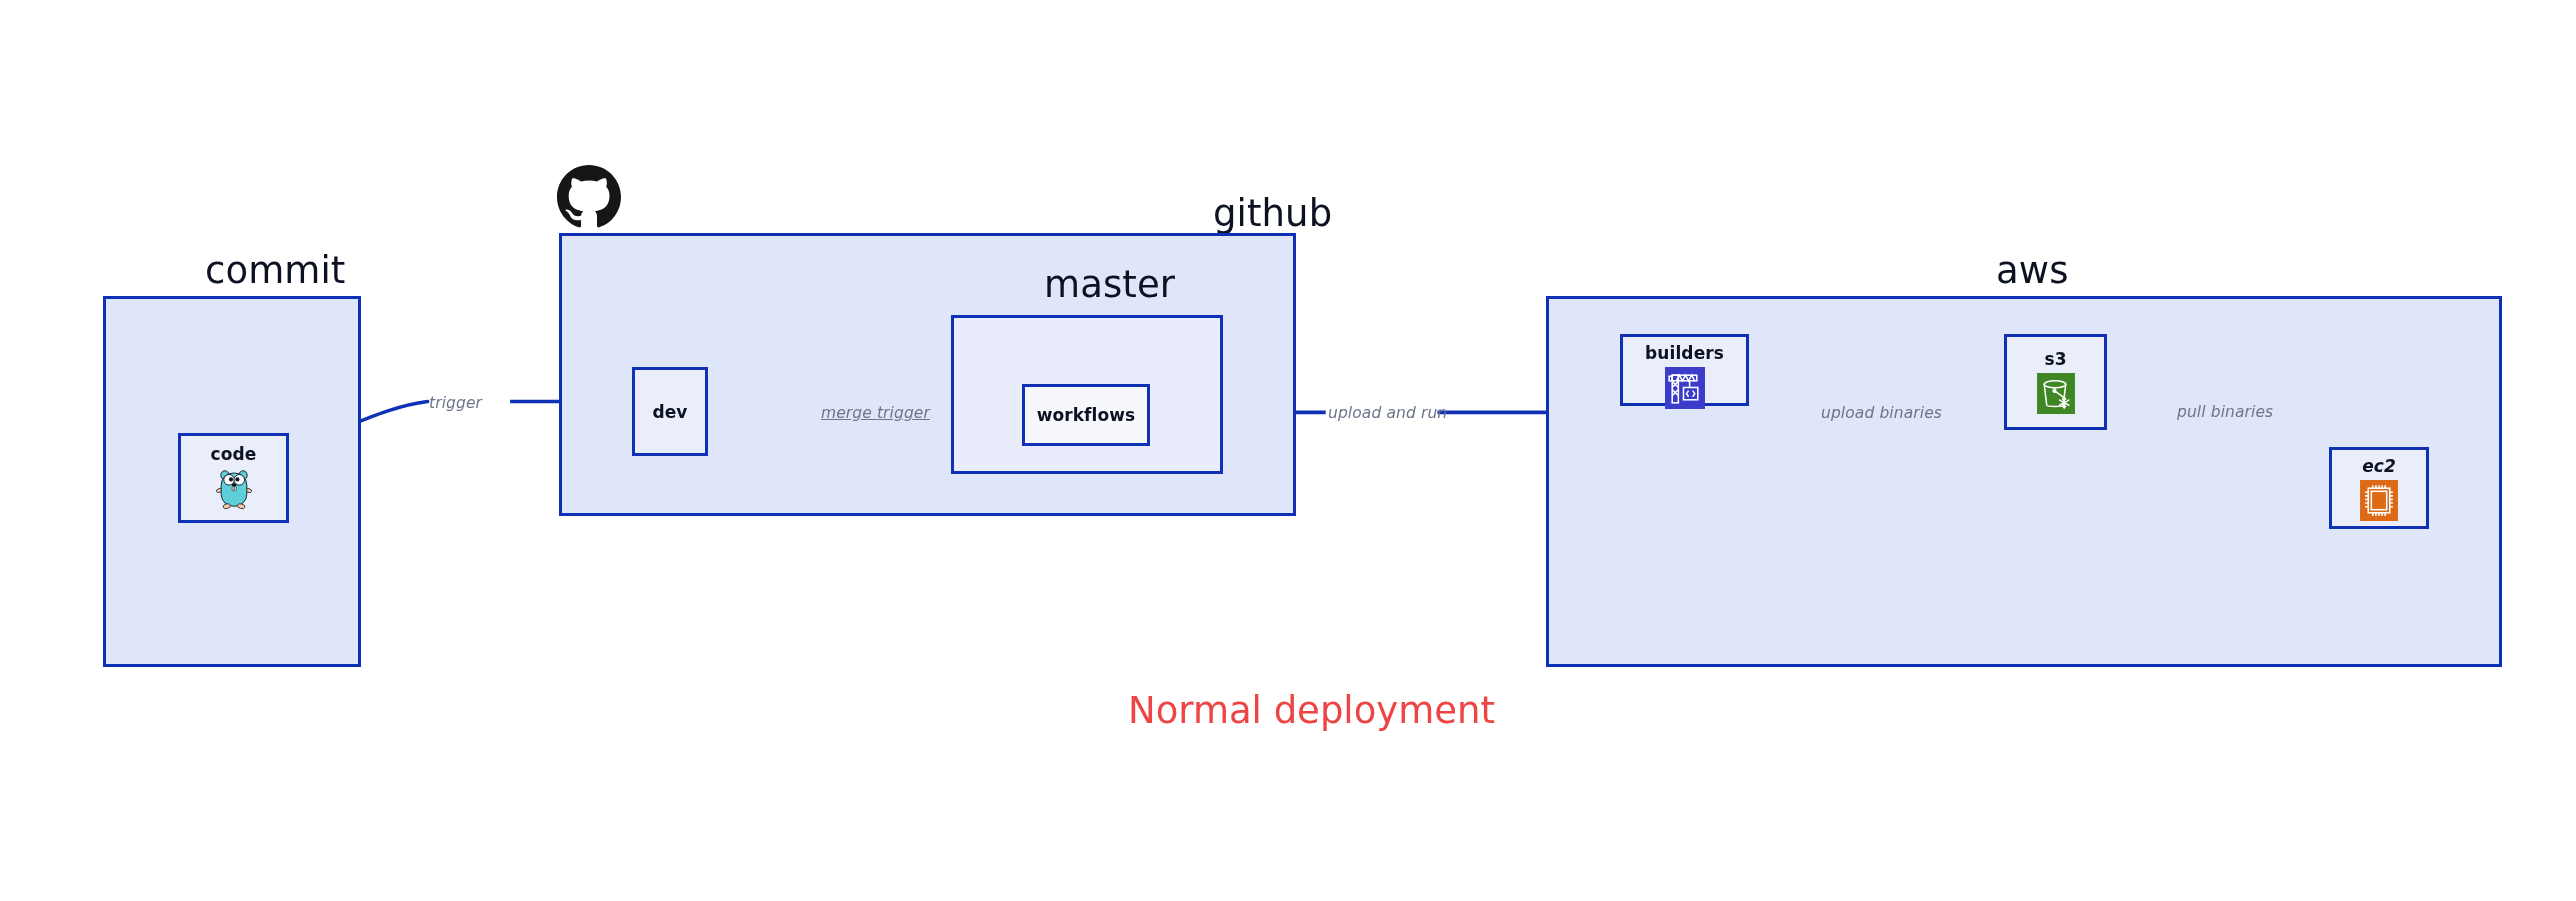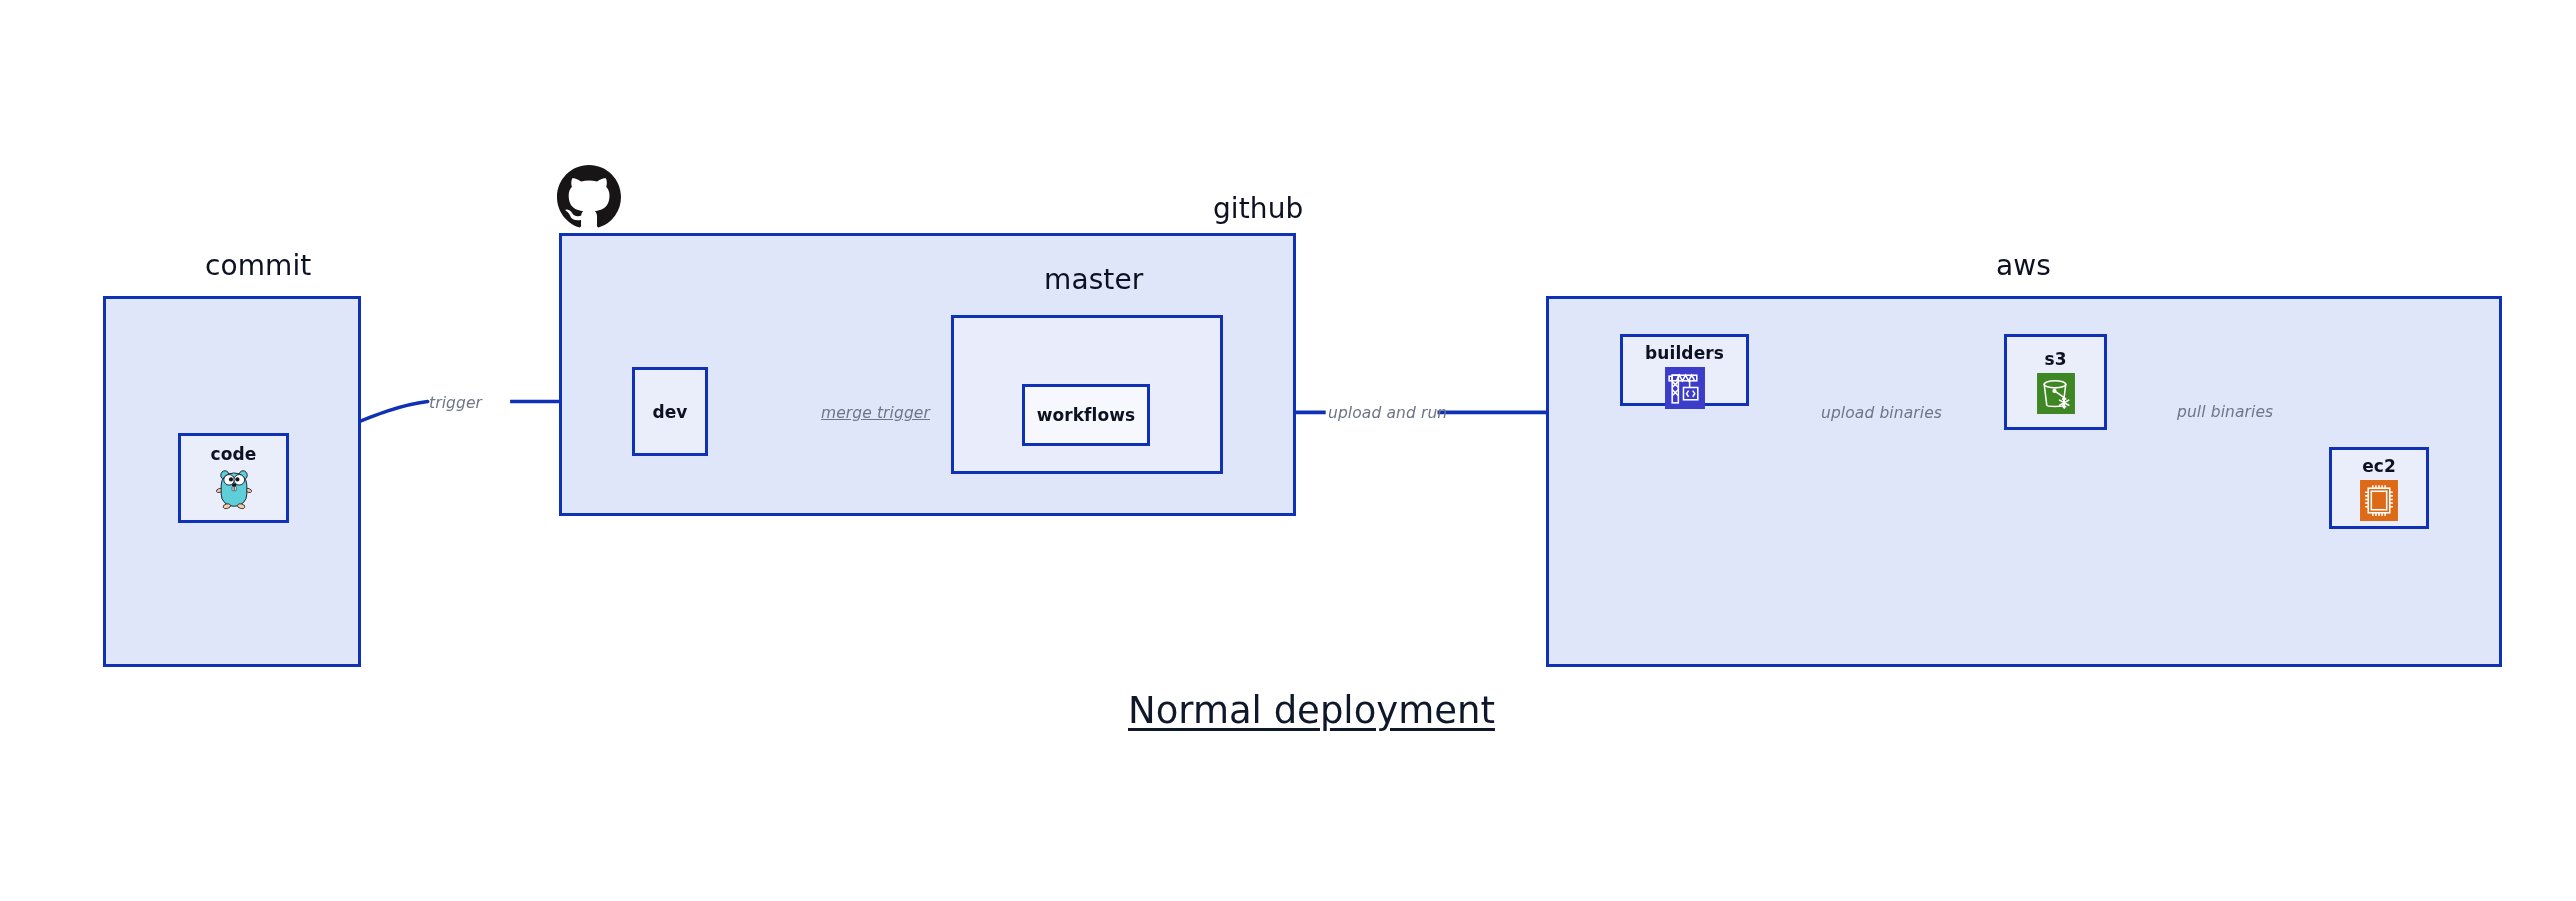--- a/index.html
+++ b/index.html
@@ -26,21 +26,21 @@
     box-sizing: border-box;
     border: 3.6px solid #0f31b5;
     background: #e0e6fa;
   }
   .group.inner {
     background: #e9edfb;
     border-width: 3.1px;
   }
   .group-label {
     position: absolute;
-    font-size: 28px;
+    font-size: 37px;
     line-height: 1;
     color: #0d1222;
     font-weight: 400;
     white-space: nowrap;
     letter-spacing: 0.1px;
   }
 
   
   .node {
     position: absolute;
@@ -91,22 +91,21 @@
     display: block;
   }
   .gh-logo {
     position: absolute;
   }
 
   
   #diagram-title {
     position: absolute;
     font-size: 37px;
-    color: #0f172a;
-    text-decoration: underline;
+    color: #ef4444;
     text-underline-offset: 5.2px;
     white-space: nowrap;
     font-weight: 400;
   }
 </style>
 </head>
 <body>
 
 <div id="stage">
 
@@ -240,21 +239,21 @@
           <path d="M34 35 L53 48"></path>
           <circle cx="34" cy="35" r="2.6" fill="#ffffff"></circle>
 
           <path d="M53 48 L53 68 M44 53 L62 63 M44 63 L62 53"></path>
           <path d="M50 51 L53 48 L56 51 M50 65 L53 68 L56 65"></path>
         </g>
       </svg>
     </div>
   </div>
 
-  <div class="node" style="left:2329px; top:447px; width:100px; height:82px; padding-top:6.2px;">
+  <div class="node" style="left:2329px; top:447px; width:100px; height:82px; padding-top:6.2px;font-style:italic;">
     <div class="node-label">ec2</div>
     <div class="node-art" style="margin-top:4.1px;">
       <svg class="aws-tile" width="38" height="41" viewBox="0 0 74 80" xmlns="http://www.w3.org/2000/svg">
         <rect x="0" y="0" width="74" height="80" fill="#dd6a16"></rect>
         <g stroke="#ffffff" stroke-width="3" fill="none">
           <rect x="22" y="22" width="30" height="36"></rect>
           <rect x="16" y="16" width="42" height="48"></rect>
 
           <path d="M25 16 L25 10 M31 16 L31 10 M37 16 L37 10 M43 16 L43 10 M49 16 L49 10"></path>
 

